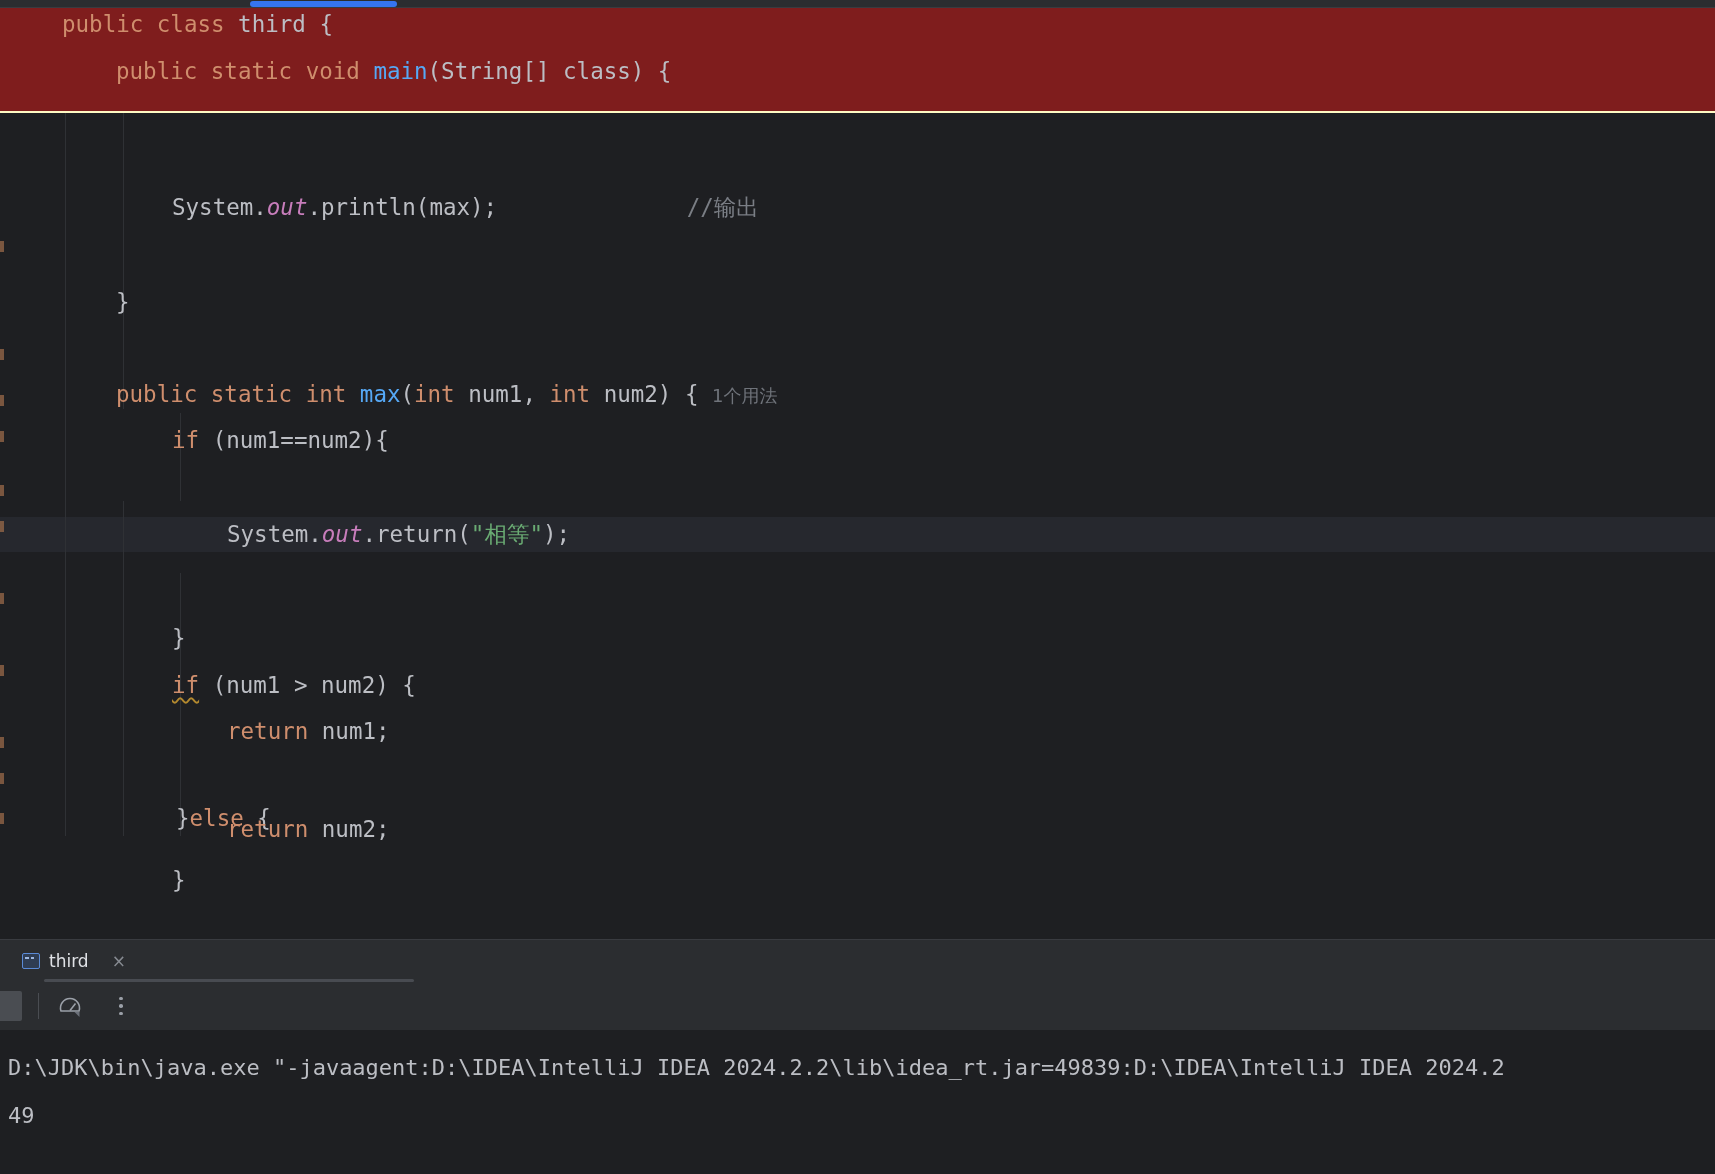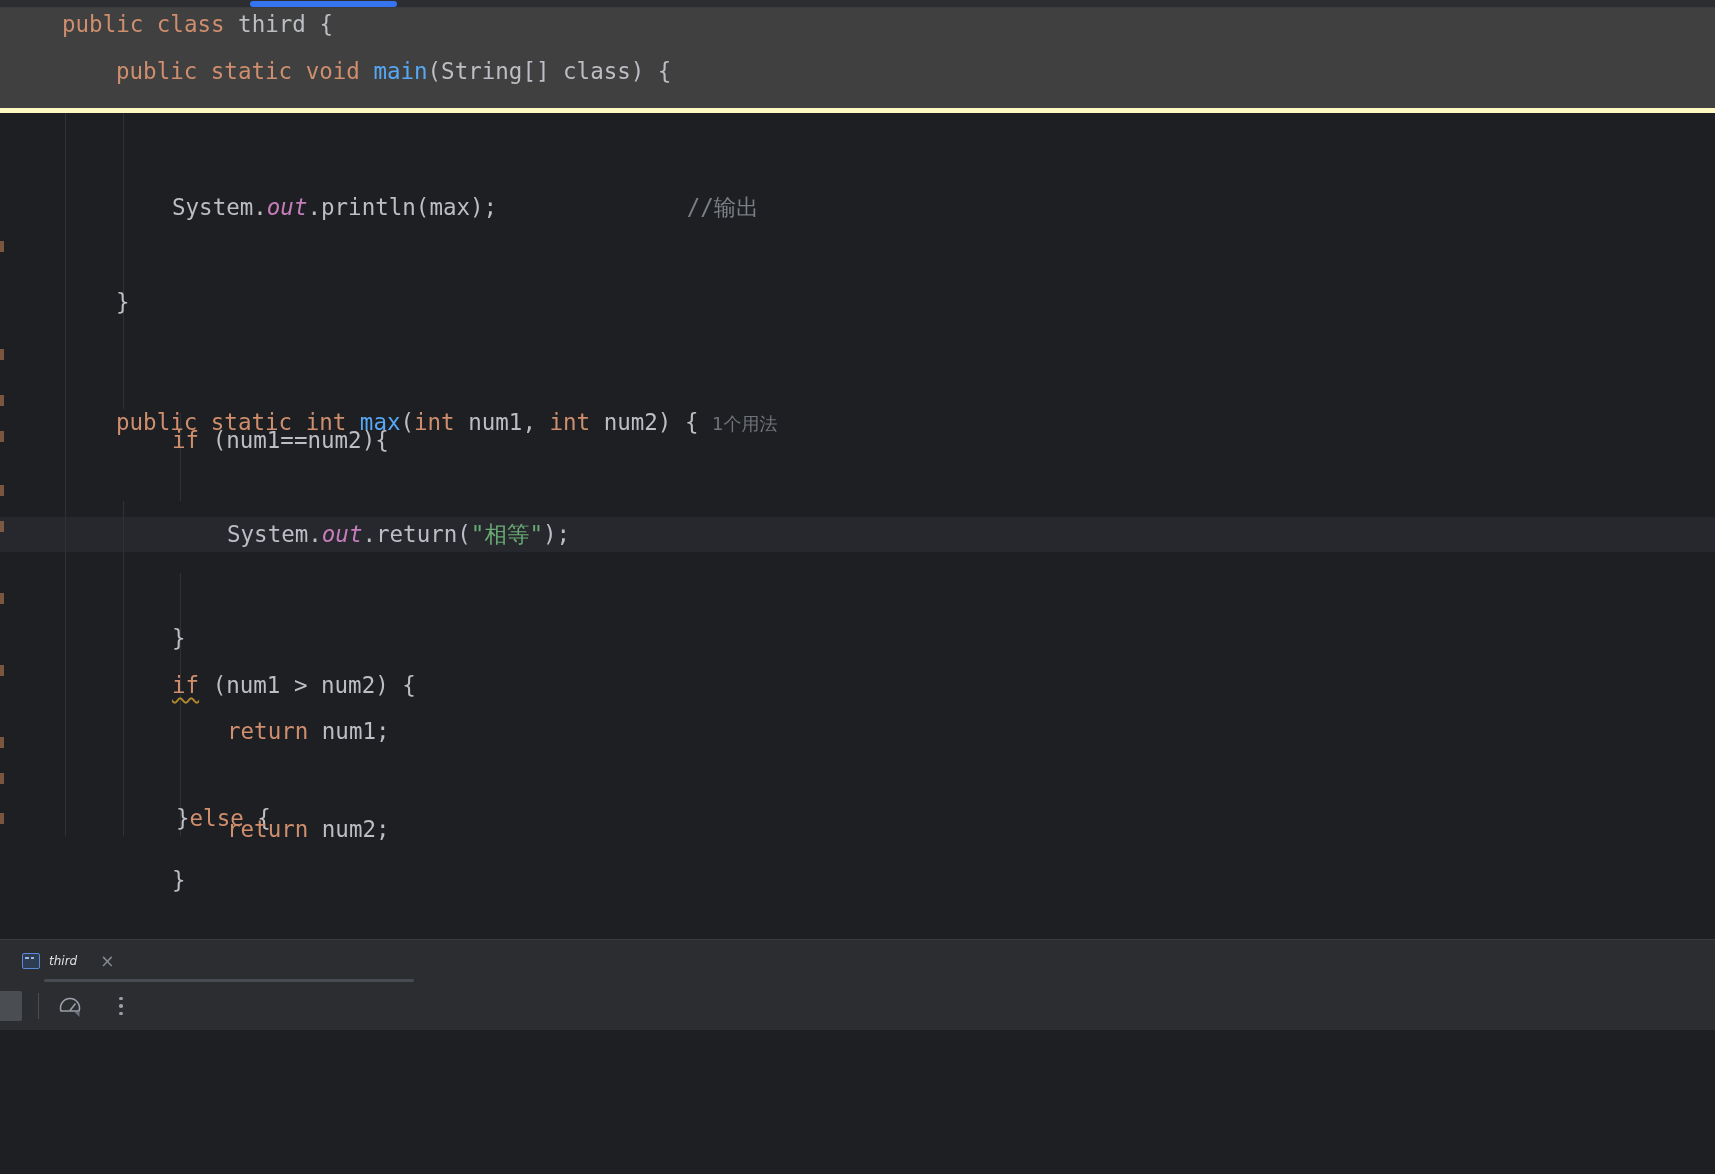--- a/index.html
+++ b/index.html
@@ -36,22 +36,22 @@
     top: 1px;
     width: 147px;
     height: 6px;
     background: #3574f0;
     border-radius: 3px;
   }
 
   
   .sticky-header {
     flex: 0 0 105px;
-    background: #404040;
-    border-bottom: 5px solid #fef9c3;
+    background: #7f1d1d;
+    border-bottom: 2px solid #fef9c3;
     position: relative;
     overflow: hidden;
   }
 
   
   .editor {
     position: relative;
     flex: 1 1 auto;
     background: #1e1f22;
     overflow: hidden;
@@ -152,23 +152,22 @@
   }
   .run-tab-icon::after {
     content: "";
     position: absolute;
     left: 8px; top: 2.5px;
     width: 3px; height: 2px;
     background: #9db7e0;
   }
   .run-tab-label {
     font-family: "DejaVu Sans", sans-serif;
-    font-size: 12px;
+    font-size: 17px;
     color: #dfe1e5;
-    font-style: italic;
   }
   .run-tab-close {
     font-family: "DejaVu Sans", sans-serif;
     font-size: 17px;
     color: #868a91;
     margin-left: 14px;
     cursor: pointer;
   }
   .run-tabbar-underline-ext {
     position: absolute;
@@ -272,21 +271,21 @@
     <div class="edge-marker" style="top:552px;"></div>
     <div class="edge-marker" style="top:624px;"></div>
     <div class="edge-marker" style="top:660px;"></div>
     <div class="edge-marker" style="top:700px;"></div>
 
 
     <div class="line" style="top:77px; left:172px;"><span class="id">System.</span><span class="fld">out</span><span class="id">.println(max);</span><span style="color:transparent;">              </span><span class="cmt">//输出</span></div>
 
     <div class="line" style="top:172px; left:116px;"><span class="pnc">}</span></div>
 
-    <div class="line" style="top:264px; left:116px;margin-top:28px;"><span class="kw">public</span> <span class="kw">static</span> <span class="kw">int</span> <span class="mth">max</span><span class="pnc">(</span><span class="kw">int</span><span class="id"> num1, </span><span class="kw">int</span><span class="id"> num2) {</span><span style="color:transparent;">&nbsp;</span><span class="hint">1个用法</span></div>
+    <div class="line" style="top:264px; left:116px;"><span class="kw">public</span> <span class="kw">static</span> <span class="kw">int</span> <span class="mth">max</span><span class="pnc">(</span><span class="kw">int</span><span class="id"> num1, </span><span class="kw">int</span><span class="id"> num2) {</span><span style="color:transparent;">&nbsp;</span><span class="hint">1个用法</span></div>
 
     <div class="line" style="top:310px; left:172px;"><span class="kw">if</span><span class="id"> (num1==num2){</span></div>
 
     <div class="line" style="top:404px; left:227px;"><span class="id">System.</span><span class="fld">out</span><span class="id">.return(</span><span class="str">"相等"</span><span class="id">);</span></div>
 
 
     <div class="line" style="top:508px; left:172px;"><span class="pnc">}</span></div>
 
     <div class="line" style="top:555px; left:172px;"><span class="kw warnsq">if</span><span class="id"> (num1 &gt; num2) {</span></div>
 
@@ -321,16 +320,20 @@
           <path d="M19.5 21 L24.5 21 L24.5 26 Z" fill="#6b7079"></path>
         </svg>
       </span>
       <span class="tb-dots">
           <i></i>
           <i></i>
           <i></i>
         </span>
     </div>
 
+    <div class="console">
+      <div class="console-line">D:\JDK\bin\java.exe "-javaagent:D:\IDEA\IntelliJ IDEA 2024.2.2\lib\idea_rt.jar=49839:D:\IDEA\IntelliJ IDEA 2024.2</div>
+      <div class="console-line out">49</div>
+    </div>
 
   </div>
 
 </div>
 
 </body></html>

